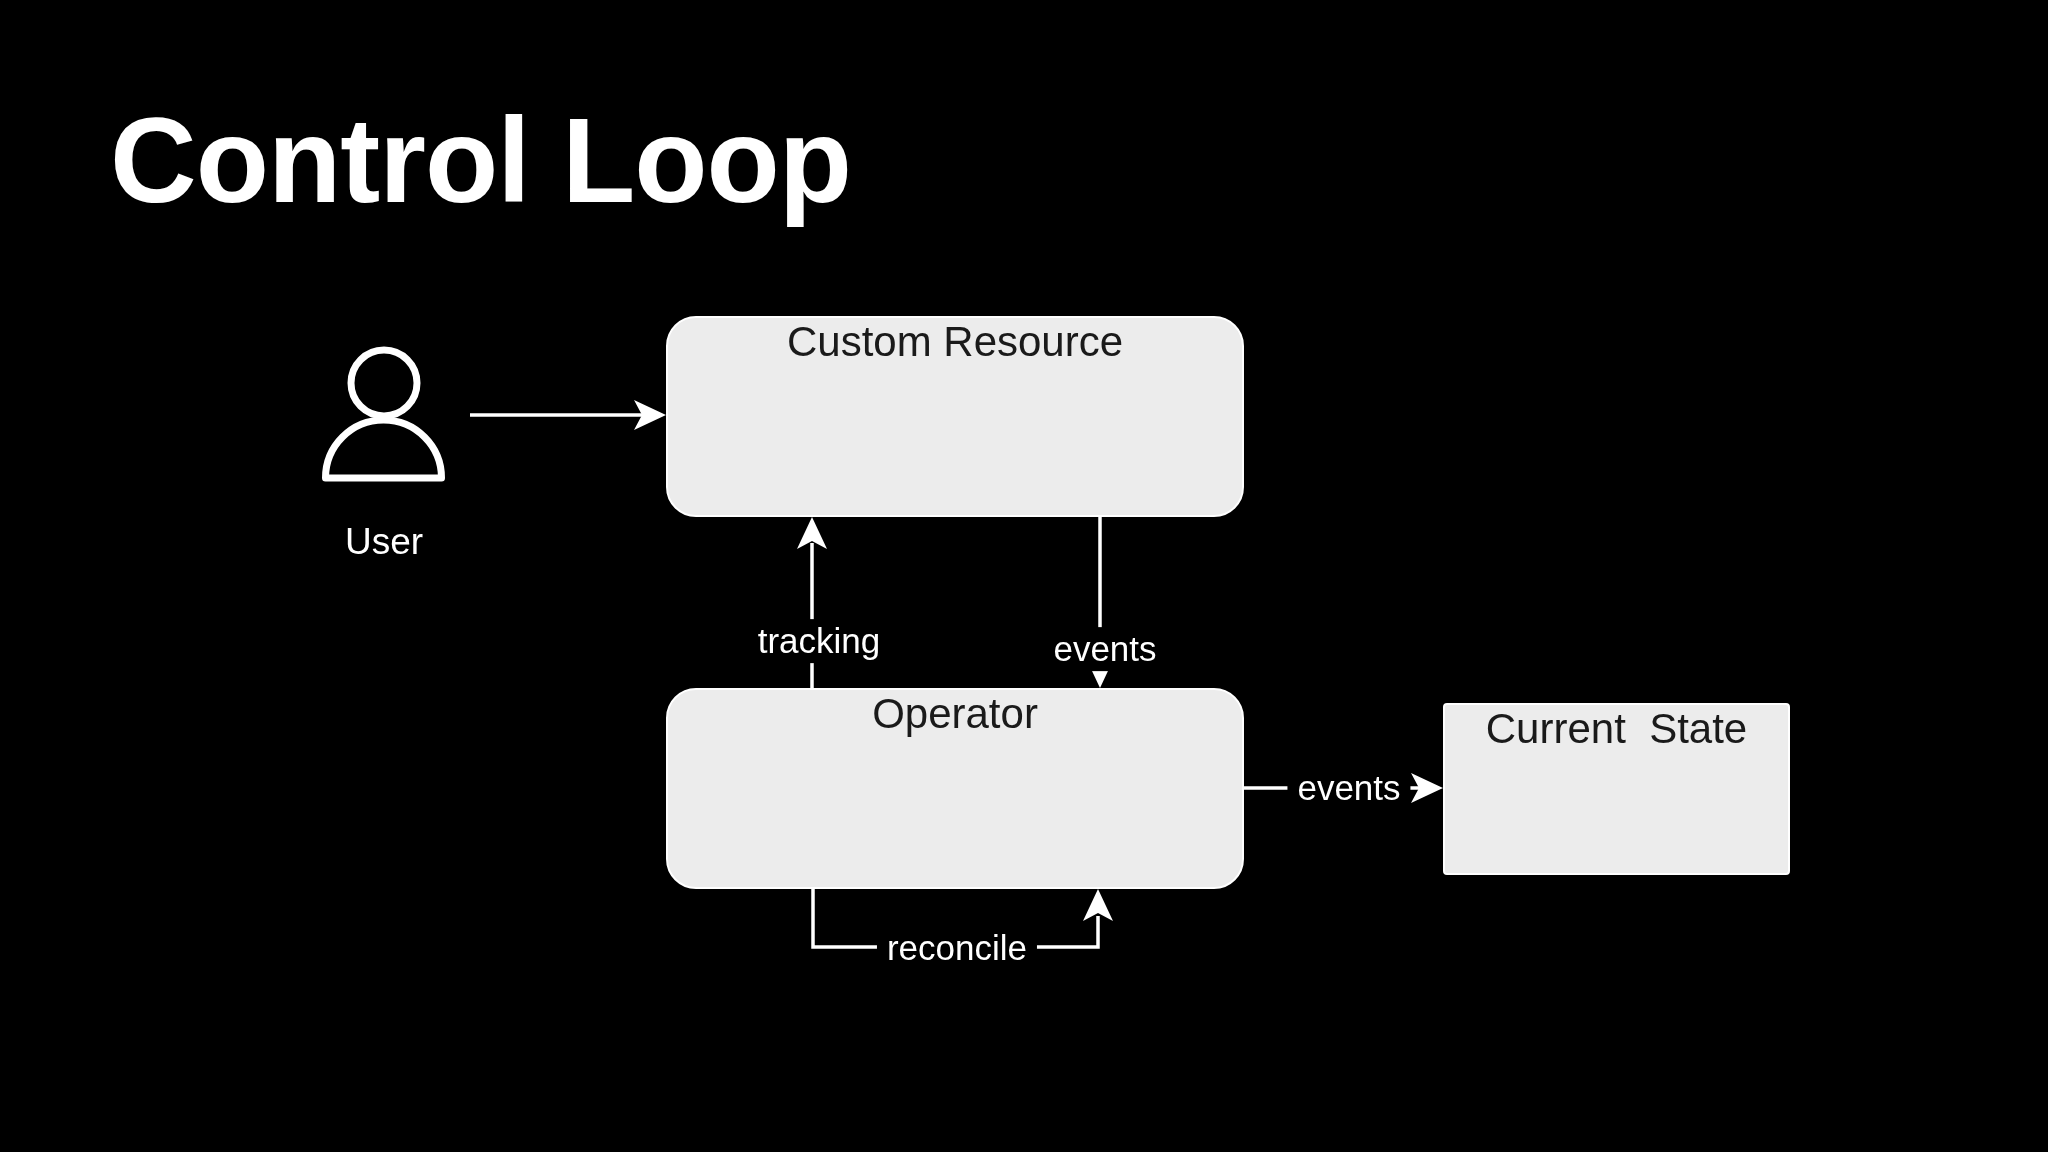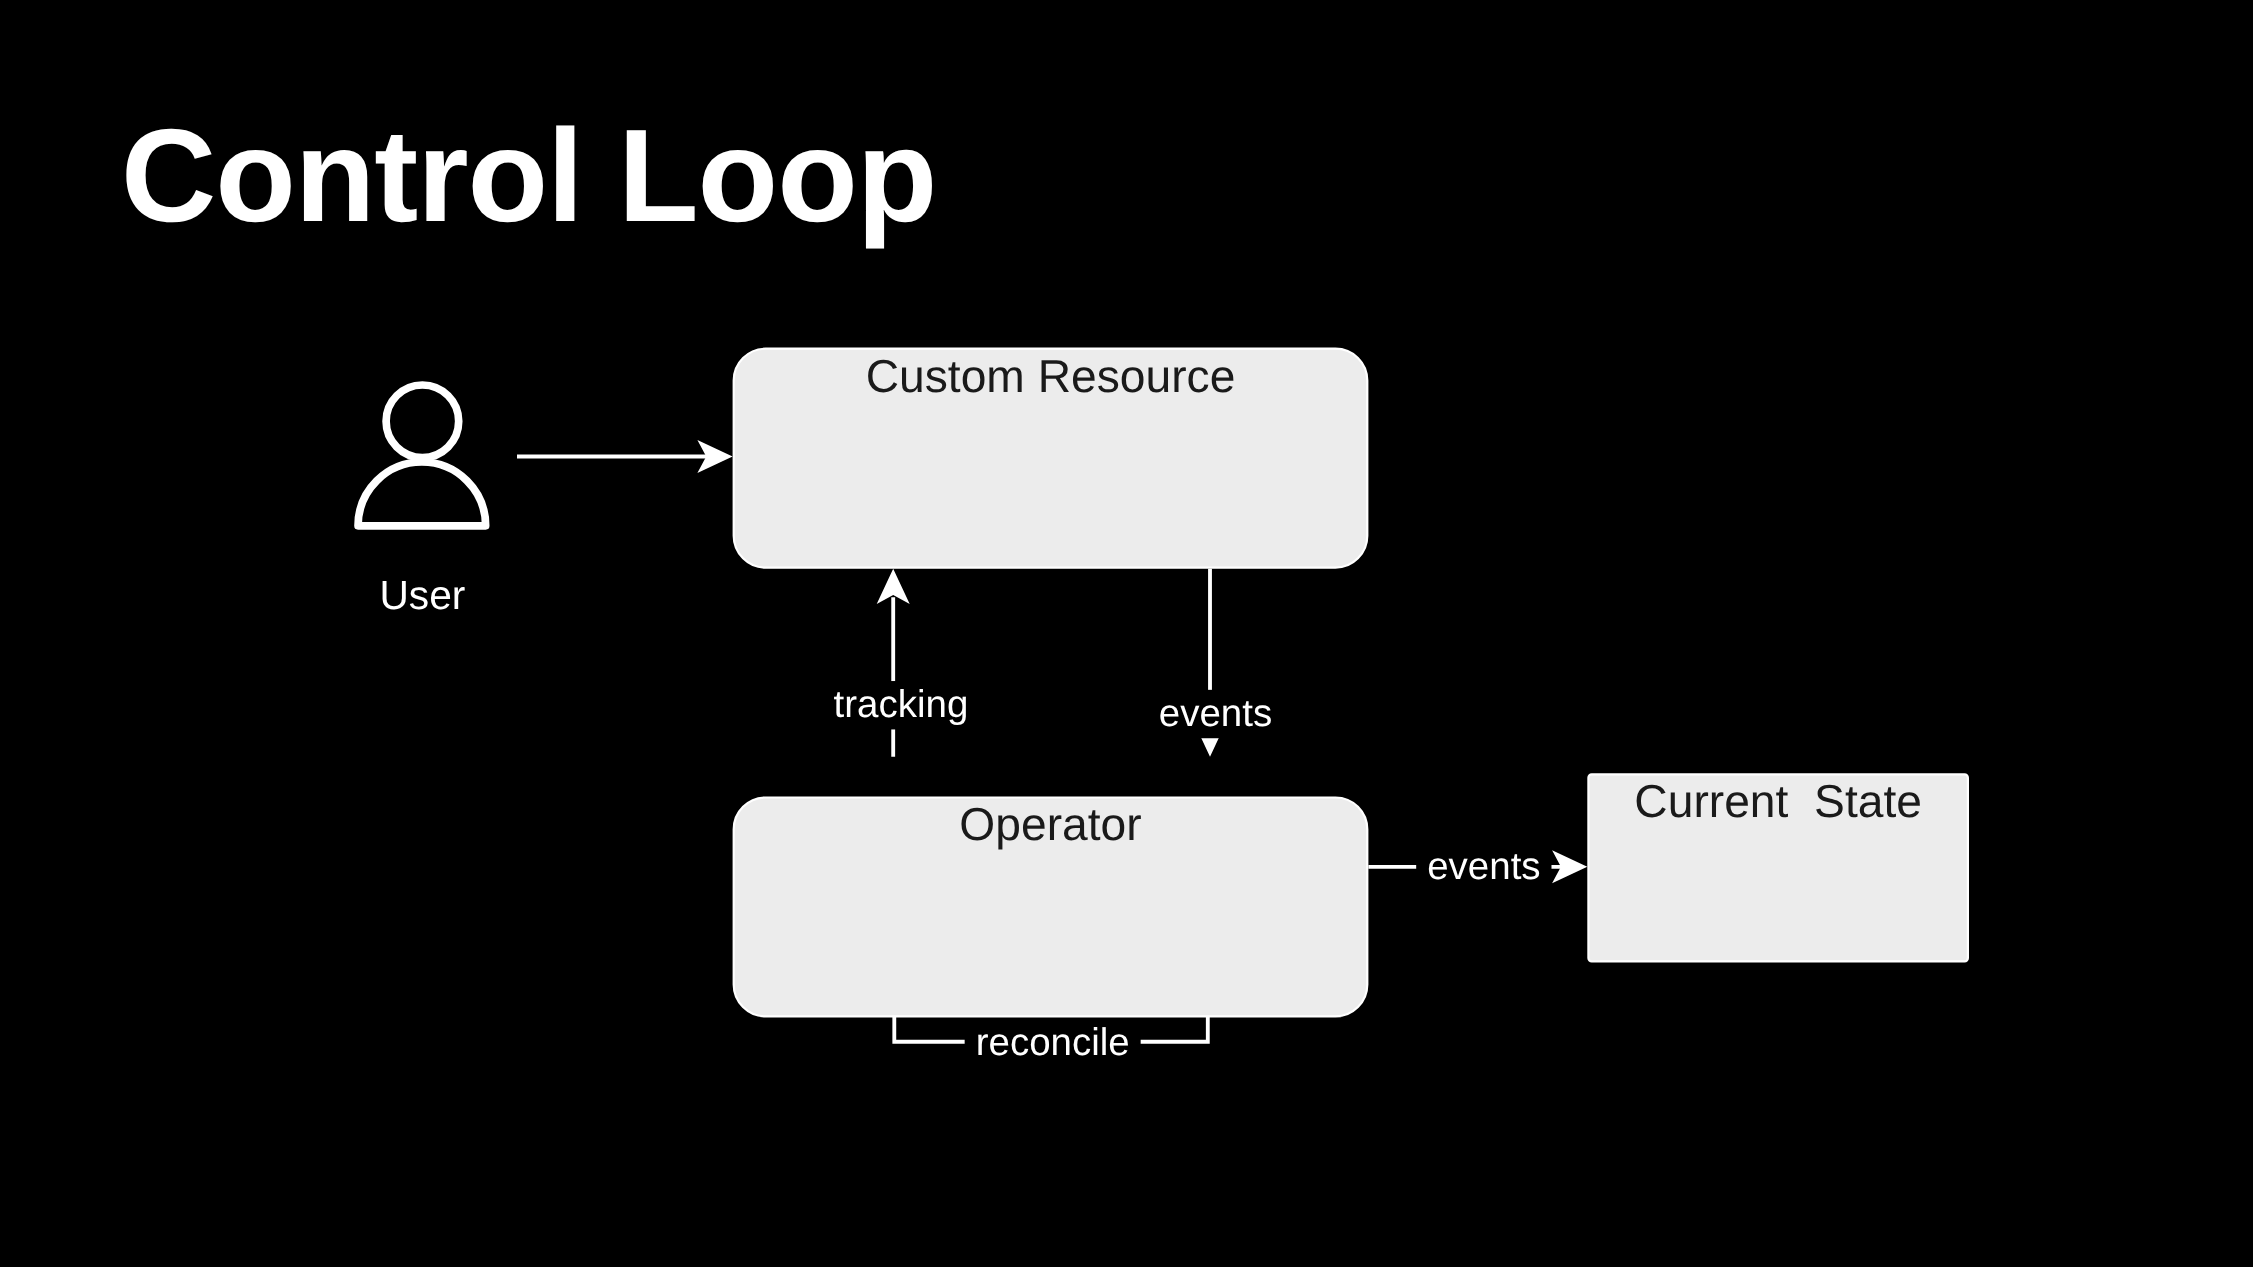--- a/index.html
+++ b/index.html
@@ -22,21 +22,21 @@
   .head{fill:var(--line); stroke:none;}
   .iline{stroke:var(--line); stroke-width:7; fill:none; stroke-linejoin:round;}
   .ihead{stroke:var(--line); stroke-width:7; fill:var(--background);}
   .node{
     position:absolute; box-sizing:border-box;
     background:var(--box-fill); border:2px solid var(--box-border); border-radius:30px;
     display:flex; align-items:flex-start; justify-content:center;
     color:var(--box-text); font-size:42px; white-space:pre;
   }
   .node-custom-resource{left:666px; top:316px; width:578px; height:201px;}
-  .node-operator{left:666px; top:688px; width:578px; height:201px;margin-top:36px;}
+  .node-operator{left:666px; top:688px; width:578px; height:201px;}
   .node-current-state{left:1443px; top:703px; width:347px; height:172px; border-radius:4px;}
   .elabel{
     position:absolute; transform:translate(-50%,-50%);
     background:var(--background); color:var(--label-text);
     font-size:35px; line-height:1.25; padding:0 10px; white-space:pre;
   }
   .elabel-tracking{left:819px; top:608px;margin-top:33px;}
   .elabel-events{left:1105px; top:649px;}
   .elabel-adjust{left:1349px; top:788px;}
   .elabel-reconcile{left:957px; top:948px;text-align:right;}

